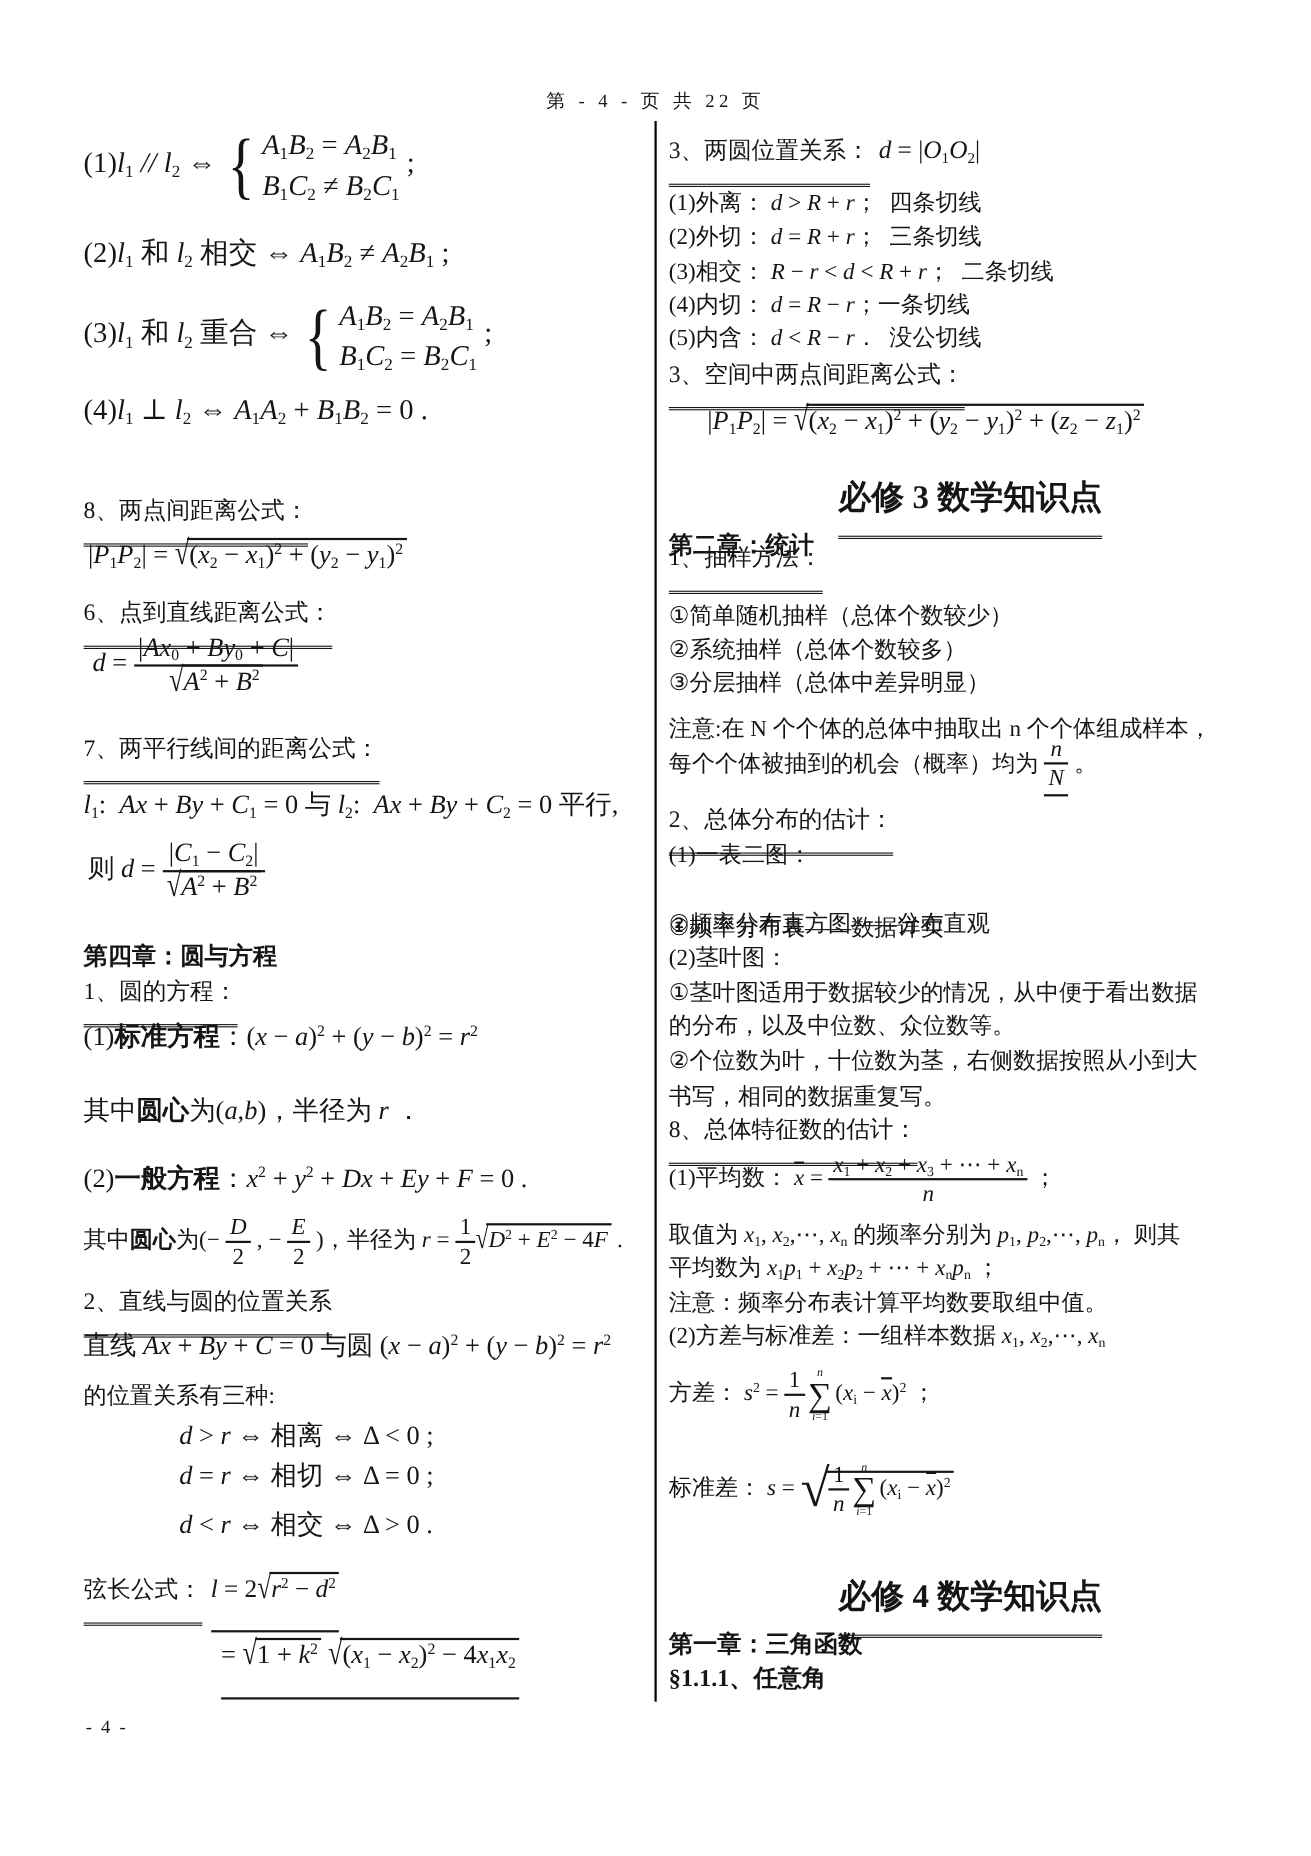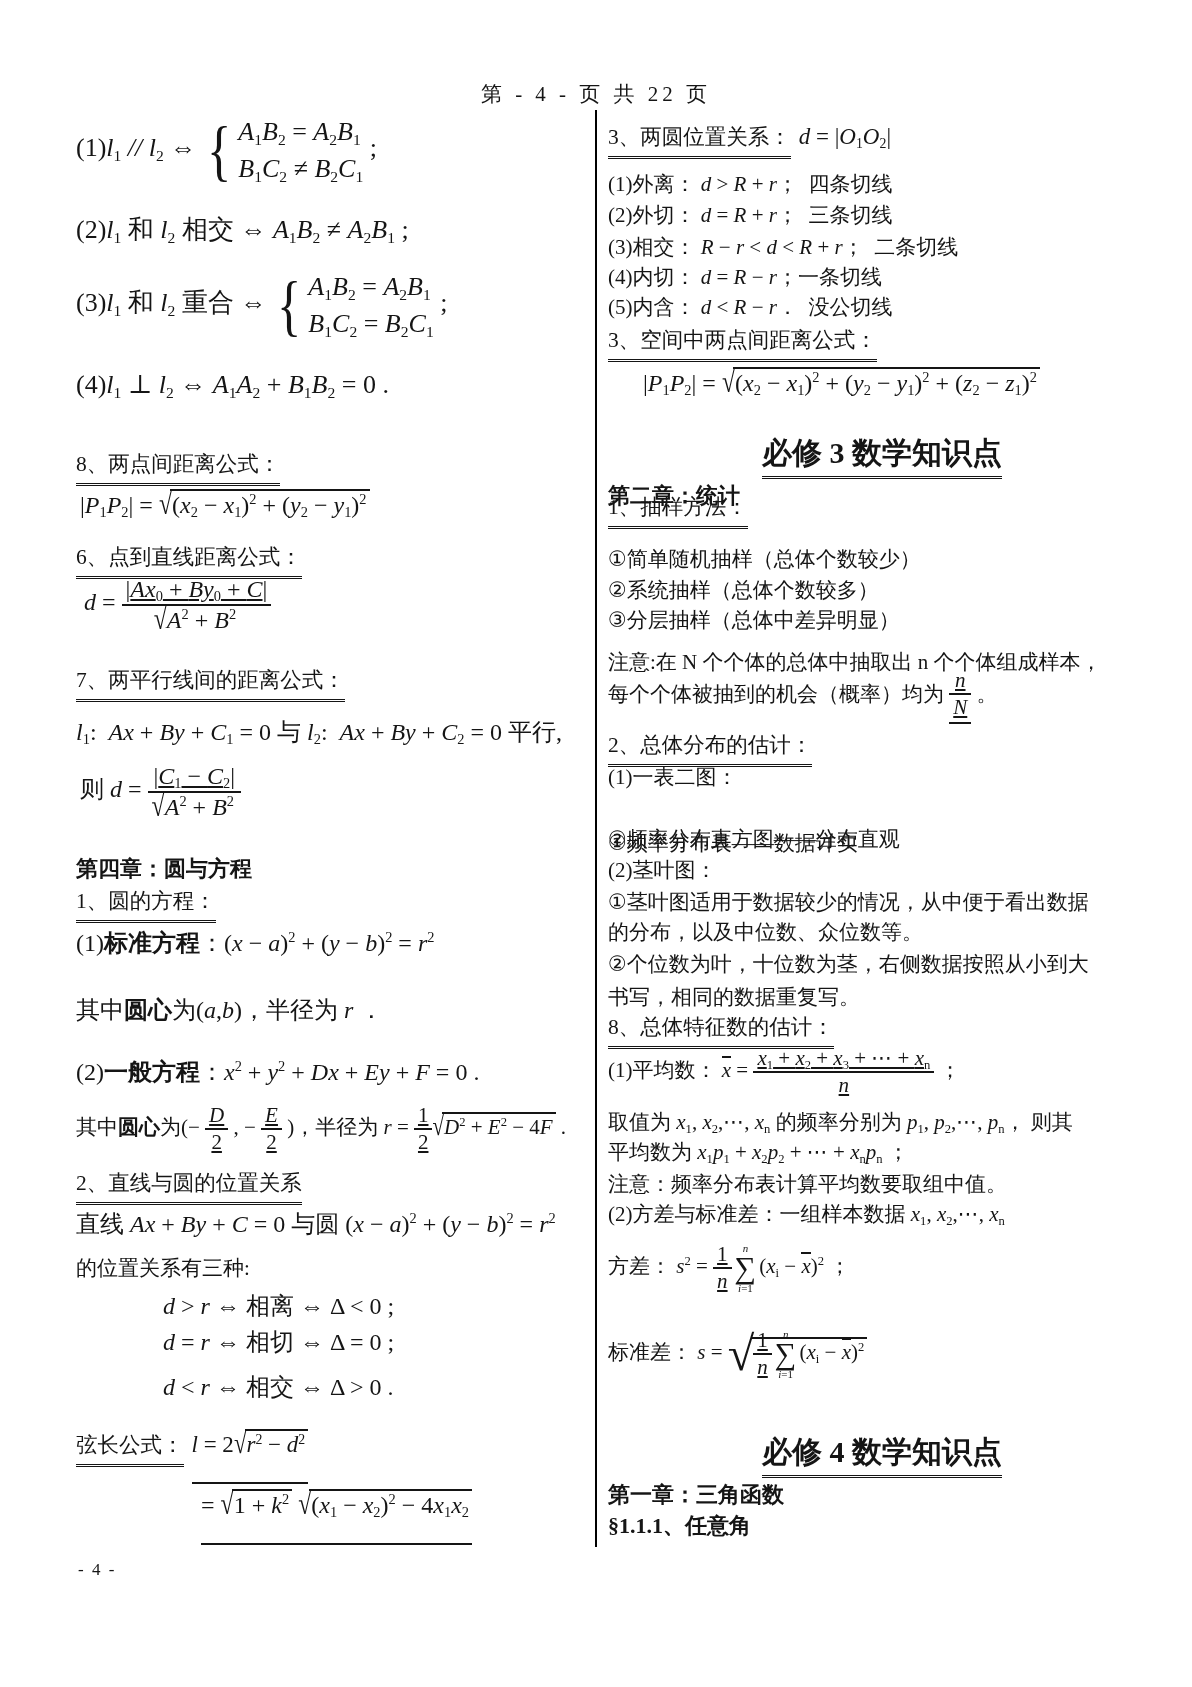--- a/index.html
+++ b/index.html
@@ -1,40 +1,40 @@
 <!DOCTYPE html>
 <html><head>
 <meta charset="utf-8">
 <style>
   html,body{margin:0;padding:0;}
   body{
     width:1192px;height:1687px;background:#ffffff;color:#151515;
     font-family:"Liberation Serif","DejaVu Serif","DejaVu Sans",serif;
     position:relative;overflow:hidden;
   }
-  .hdr{position:absolute;top:80px;left:0;width:100%;text-align:center;font-size:21px;letter-spacing:4px;}
+  .hdr{position:absolute;top:80px;left:0;width:100%;text-align:center;font-size:17px;letter-spacing:4px;}
   .divider{position:absolute;left:595px;top:110px;width:2px;height:1437px;background:#000;}
   .ftr{position:absolute;left:78px;top:1560px;font-size:17px;letter-spacing:2px;}
   .col{position:absolute;}
   .col-l{left:76px;top:112px;width:476px;}
   .col-r{left:608px;top:118px;width:548px;}
   .blk{position:absolute;left:0;white-space:nowrap;line-height:1.3;}
   .t{font-size:21px;}
   .m{font-size:26px;}
   .m2{font-size:24px;}
   .mfx{font-size:23px;margin-left:8px;}
   .hd{font-size:21.5px;}
   .chapter{font-size:22px;font-weight:bold;}
   .title{font-size:30px;font-weight:bold;width:100%;text-align:center;}
-  .du{border-bottom:3px double #151515;padding-bottom:7px;}
+  .du{border-bottom:3px double #151515;padding-bottom:18px;}
   .usl{display:inline-block;border-bottom:2px solid #151515;padding-bottom:22px;}
   i{font-style:italic;}
   sub{font-size:0.6em;vertical-align:-0.3em;line-height:0;}
   sup{font-size:0.6em;vertical-align:0.6em;line-height:0;}
-  .fr{display:inline-block;vertical-align:middle;text-align:center;text-decoration:underline;}
+  .fr{display:inline-block;vertical-align:middle;text-align:center;}
   .fr .nu{display:block;line-height:1.2;padding:0 4px;}
   .fr .de{display:block;line-height:1.2;padding:0 4px;border-top:2px solid #151515;}
   .fru .de{border-bottom:2px solid #151515;padding-bottom:2px;}
   .sq{display:inline-block;white-space:nowrap;}
   .rad{display:inline-block;transform:scale(1,1.3);transform-origin:center 62%;margin-right:-2px;}
   .radb{display:inline-block;font-size:2.3em;line-height:0;vertical-align:middle;margin-right:-3px;font-weight:normal;}
   .sqb{border-top:2px solid #151515;padding:1px 3px 0 2px;}
   .cas{display:inline-flex;align-items:center;vertical-align:middle;}
   .brc{font-size:2.6em;font-weight:300;line-height:0.85;margin-right:3px;display:inline-block;transform:scaleX(0.75);}
   .crs{display:inline-flex;flex-direction:column;row-gap:3px;text-align:left;}
@@ -59,21 +59,21 @@
           </span>
         </span> ;</div>
     <div class="blk m" style="top:101px">(2)<i>l</i><sub>1</sub> 和 <i>l</i><sub>2</sub> 相交 ⇔ <i>A</i><sub>1</sub><i>B</i><sub>2</sub> ≠ <i>A</i><sub>2</sub><i>B</i><sub>1</sub> ;</div>
     <div class="blk m" style="top:158px">(3)<i>l</i><sub>1</sub> 和 <i>l</i><sub>2</sub> 重合 ⇔ <span class="cas">
           <span class="brc">{</span>
           <span class="crs">
             <span><i>A</i><sub>1</sub><i>B</i><sub>2</sub> = <i>A</i><sub>2</sub><i>B</i><sub>1</sub></span>
             <span><i>B</i><sub>1</sub><i>C</i><sub>2</sub> = <i>B</i><sub>2</sub><i>C</i><sub>1</sub></span>
           </span>
         </span> ;</div>
-    <div class="blk m" style="top:256px">(4)<i>l</i><sub>1</sub> ⊥ <i>l</i><sub>2</sub> ⇔ <i>A</i><sub>1</sub><i>A</i><sub>2</sub> + <i>B</i><sub>1</sub><i>B</i><sub>2</sub> = 0 .</div>
+    <div class="blk m" style="top:244px">(4)<i>l</i><sub>1</sub> ⊥ <i>l</i><sub>2</sub> ⇔ <i>A</i><sub>1</sub><i>A</i><sub>2</sub> + <i>B</i><sub>1</sub><i>B</i><sub>2</sub> = 0 .</div>
     <div class="blk hd" style="top:339px"><span class="du">8、两点间距离公式：</span></div>
     <div class="blk m2" style="top:378px;left:4px">|<i>P</i><sub>1</sub><i>P</i><sub>2</sub>| = <span class="sq"><span class="rad">√</span><span class="sqb">(<i>x</i><sub>2</sub> − <i>x</i><sub>1</sub>)<sup>2</sup> + (<i>y</i><sub>2</sub> − <i>y</i><sub>1</sub>)<sup>2</sup></span></span></div>
     <div class="blk hd" style="top:432px"><span class="du">6、点到直线距离公式：</span></div>
     <div class="blk m2" style="top:463px;left:8px"><i>d</i> = <span class="fr"><span class="nu">|<i>Ax</i><sub>0</sub> + <i>By</i><sub>0</sub> + <i>C</i>|</span><span class="de"><span class="sq"><span class="rad">√</span><span class="sqb"><i>A</i><sup>2</sup> + <i>B</i><sup>2</sup></span></span></span></span></div>
     <div class="blk hd" style="top:555px"><span class="du">7、两平行线间的距离公式：</span></div>
     <div class="blk m2" style="top:605px"><i>l</i><sub>1</sub>:&nbsp; <i>Ax</i> + <i>By</i> + <i>C</i><sub>1</sub> = 0 与 <i>l</i><sub>2</sub>:&nbsp; <i>Ax</i> + <i>By</i> + <i>C</i><sub>2</sub> = 0 平行,</div>
     <div class="blk m2" style="top:650px;left:4px">则 <i>d</i> = <span class="fr"><span class="nu">|<i>C</i><sub>1</sub> − <i>C</i><sub>2</sub>|</span><span class="de"><span class="sq"><span class="rad">√</span><span class="sqb"><i>A</i><sup>2</sup> + <i>B</i><sup>2</sup></span></span></span></span></div>
     <div class="blk chapter" style="top:743px">第四章：圆与方程</div>
     <div class="blk hd" style="top:776px"><span class="du">1、圆的方程：</span></div>
     <div class="blk m2" style="top:816px">(1)<b>标准方程</b>：(<i>x</i> − <i>a</i>)<sup>2</sup> + (<i>y</i> − <i>b</i>)<sup>2</sup> = <i>r</i><sup>2</sup></div>

